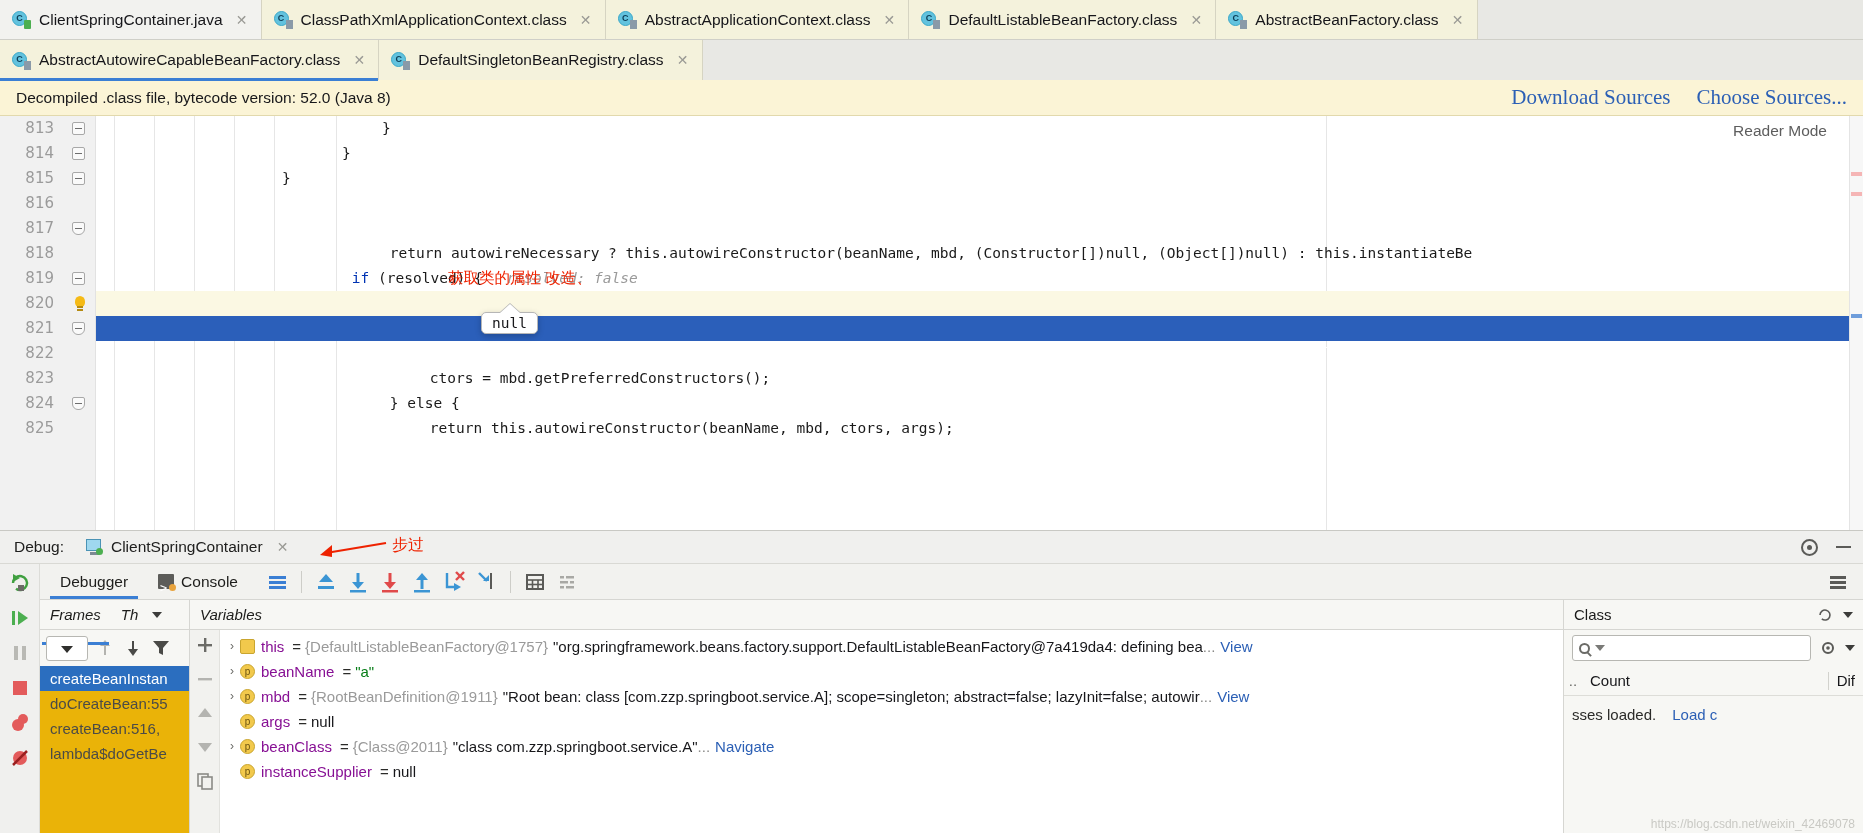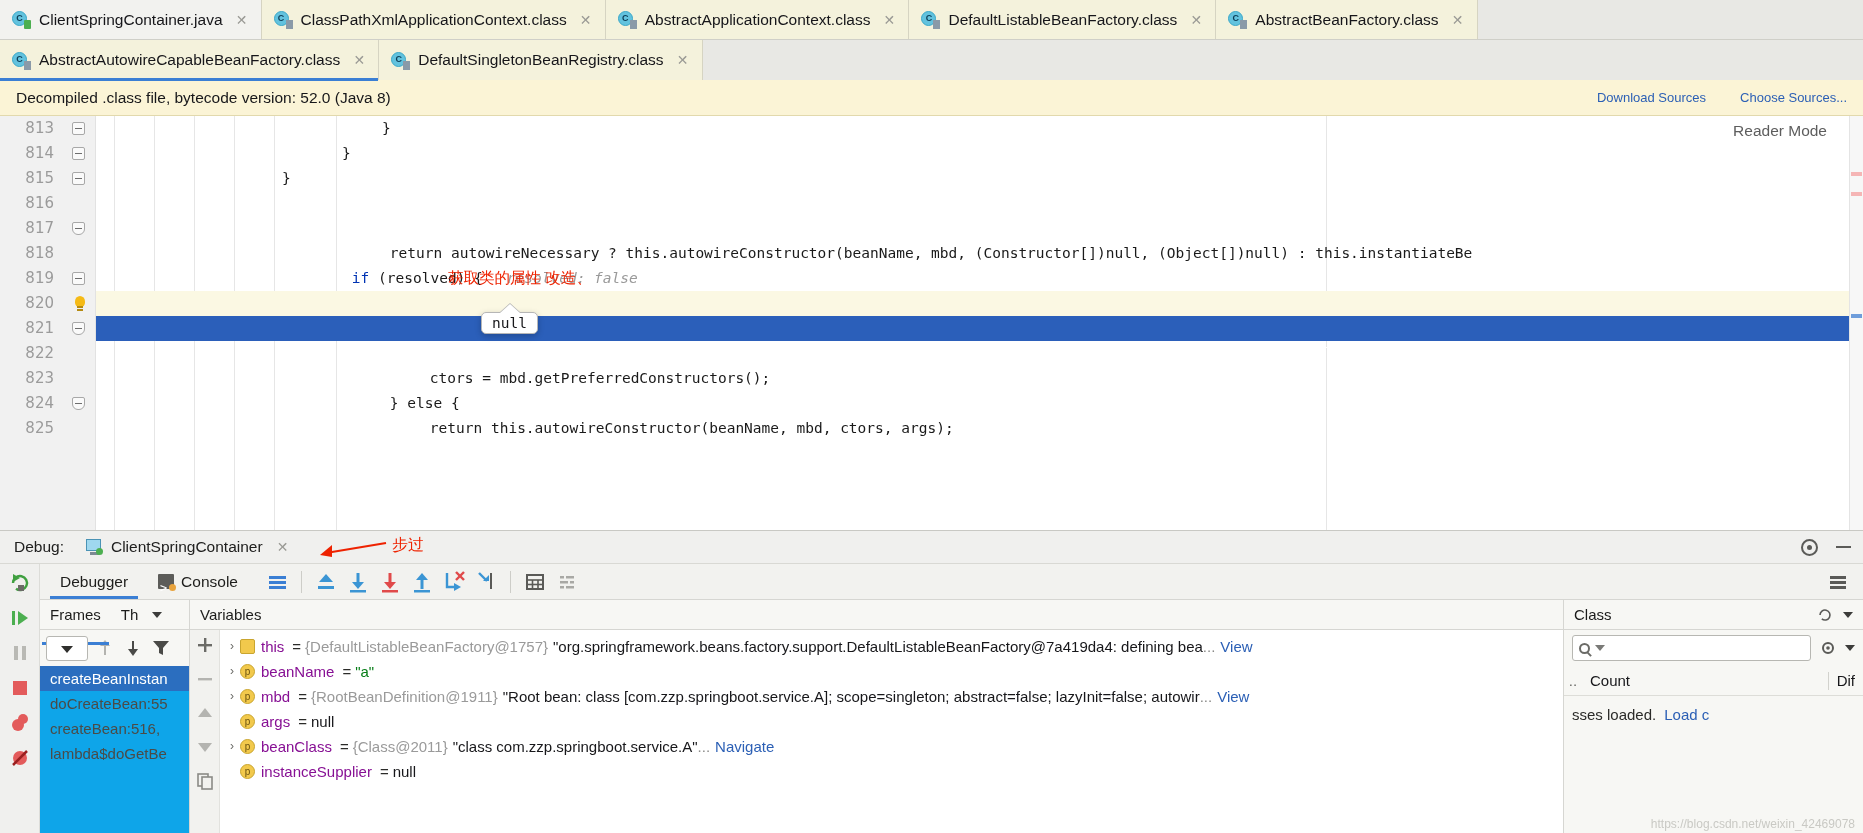--- a/index.html
+++ b/index.html
@@ -80,23 +80,24 @@
     border-bottom: 1px solid #e2d9ad;
     display: flex;
     align-items: center;
     padding: 0 16px;
     font-size: 15.5px;
     color: #17171a;
   }
   .notif-spacer { flex: 1; }
   .notif-link {
     color: #2b5fb5;
-    margin-left: 34px;
+    margin-left: 26px;
     cursor: pointer;
-    font-size: 13px;
+    font-size: 21px;
+    font-family: Liberation Serif, serif;
   }
 
   
   .editor-wrap {
     position: relative;
     height: 414px;
     background: #ffffff;
     overflow: hidden;
     display: flex;
     font-family: "DejaVu Sans Mono", monospace;
@@ -249,27 +250,27 @@
   }
   .console-ic { width: 16px; height: 15px; background: #5c5c59; position: relative; border-radius: 1px; }
   .console-ic::after { content: ">"; position: absolute; left: 2px; top: -3px; font-size: 12px; color: #fff; font-family: "DejaVu Sans Mono", monospace; }
   .console-ic .tiny { position: absolute; right:-2px; bottom:-2px; width:7px;height:7px;border-radius:50%;background:#e8a33d; }
   .tb-sep { width: 1px; height: 22px; background: #cdcdc8; margin: 0 7px; }
   .tb-btn { width: 30px; height: 30px; position: relative; cursor: pointer; }
 
   .panes { flex: 1; display: flex; min-height: 0; }
   .frames-pane { width: 150px; display: flex; flex-direction: column; border-right: 1px solid #d6d6d2; background: #f7f7f4; }
   .pane-tabs { height: 30px; display: flex; align-items: center; border-bottom: 1px solid #d6d6d2; font-size: 15px; position: relative; }
-  .pane-tab { padding: 16px 10px; line-height: 29px; position: relative; color: #1d1d1b; cursor: pointer; }
+  .pane-tab { padding: 16px 10px; line-height: 29px; position: relative; color: #1d1d1b; cursor: pointer; font-style: italic; }
   .pane-tab.active::after { content:""; position:absolute; left:2px; right:2px; bottom:0; height:3px; background:#3b7fd4; }
   .chevron-dn { width:0;height:0;border-left:5px solid transparent;border-right:5px solid transparent;border-top:6px solid #3c3c3a; }
   .frames-toolbar { height: 36px; display: flex; align-items: center; gap: 6px; padding: 0 6px; }
   .combo-sm { width: 42px; height: 25px; border: 1px solid #b7b7b2; background: #fff; border-radius: 3px; position: relative; }
   .combo-sm .cv { position:absolute; left:14px; top:9px; width:0;height:0;border-left:6px solid transparent;border-right:6px solid transparent;border-top:7px solid #2f2f2d; }
-  .frames-list { flex: 1; background: #0ea5e9; overflow: hidden; }
+  .frames-list { flex: 1; background: #eab308; overflow: hidden; }
   .frame-item {
     height: 25px; line-height: 25px; padding-left: 10px;
     font-size: 15px; color: #4b4b47; white-space: nowrap; overflow: hidden; cursor: pointer;
   }
   .frame-item.sel { background: #2b6ebf; color: #ffffff; }
 
   .vars-pane { flex: 1; display: flex; flex-direction: column; min-width: 0; background: #ffffff; }
   .vars-tabs { height: 30px; display: flex; align-items: center; border-bottom: 1px solid #d6d6d2; background: #f7f7f4; }
   .vars-body { flex: 1; display: flex; min-height: 0; }
   .vars-gutter { width: 30px; background: #f2f2ef; border-right: 1px solid #e2e2de; display: flex; flex-direction: column; align-items: center; padding-top: 6px; gap: 16px; }
@@ -306,21 +307,21 @@
   .mem-search-row { height: 36px; display: flex; align-items: center; gap: 8px; padding: 0 8px; }
   .mem-search {
     flex: 1; height: 26px; border: 1px solid #b7b7b2; border-radius: 3px; background: #fff;
     display: flex; align-items: center; padding: 0 6px; gap: 5px;
   }
   .mag { width: 11px; height: 11px; border: 2px solid #6b6b67; border-radius: 50%; position: relative; }
   .mag::after { content:""; position:absolute; right:-4px; bottom:-3px; width:6px;height:2px;background:#6b6b67; transform: rotate(45deg); }
   .mem-cols { height: 30px; display: flex; align-items: center; border-bottom: 1px solid #ddddd8; font-size: 15px; background:#f7f7f4; }
   .mem-col { padding: 0 8px; color: #17171a; }
   .mem-colsep { width:1px; height: 18px; background:#d2d2cd; }
-  .mem-status { padding: 10px 8px; font-size: 15px; color: #2b2b29; display: flex; gap: 8px; }
+  .mem-status { padding: 10px 8px; font-size: 15px; color: #2b2b29; display: flex; gap: 16px; }
 
   .watermark {
     position: absolute; right: 8px; bottom: 2px;
     font-size: 12px; color: #c9c9c4; font-family: "Liberation Sans", sans-serif;
   }
   .red-arrow { position: absolute; pointer-events: none; }
 </style>
 </head>
 <body>
 

